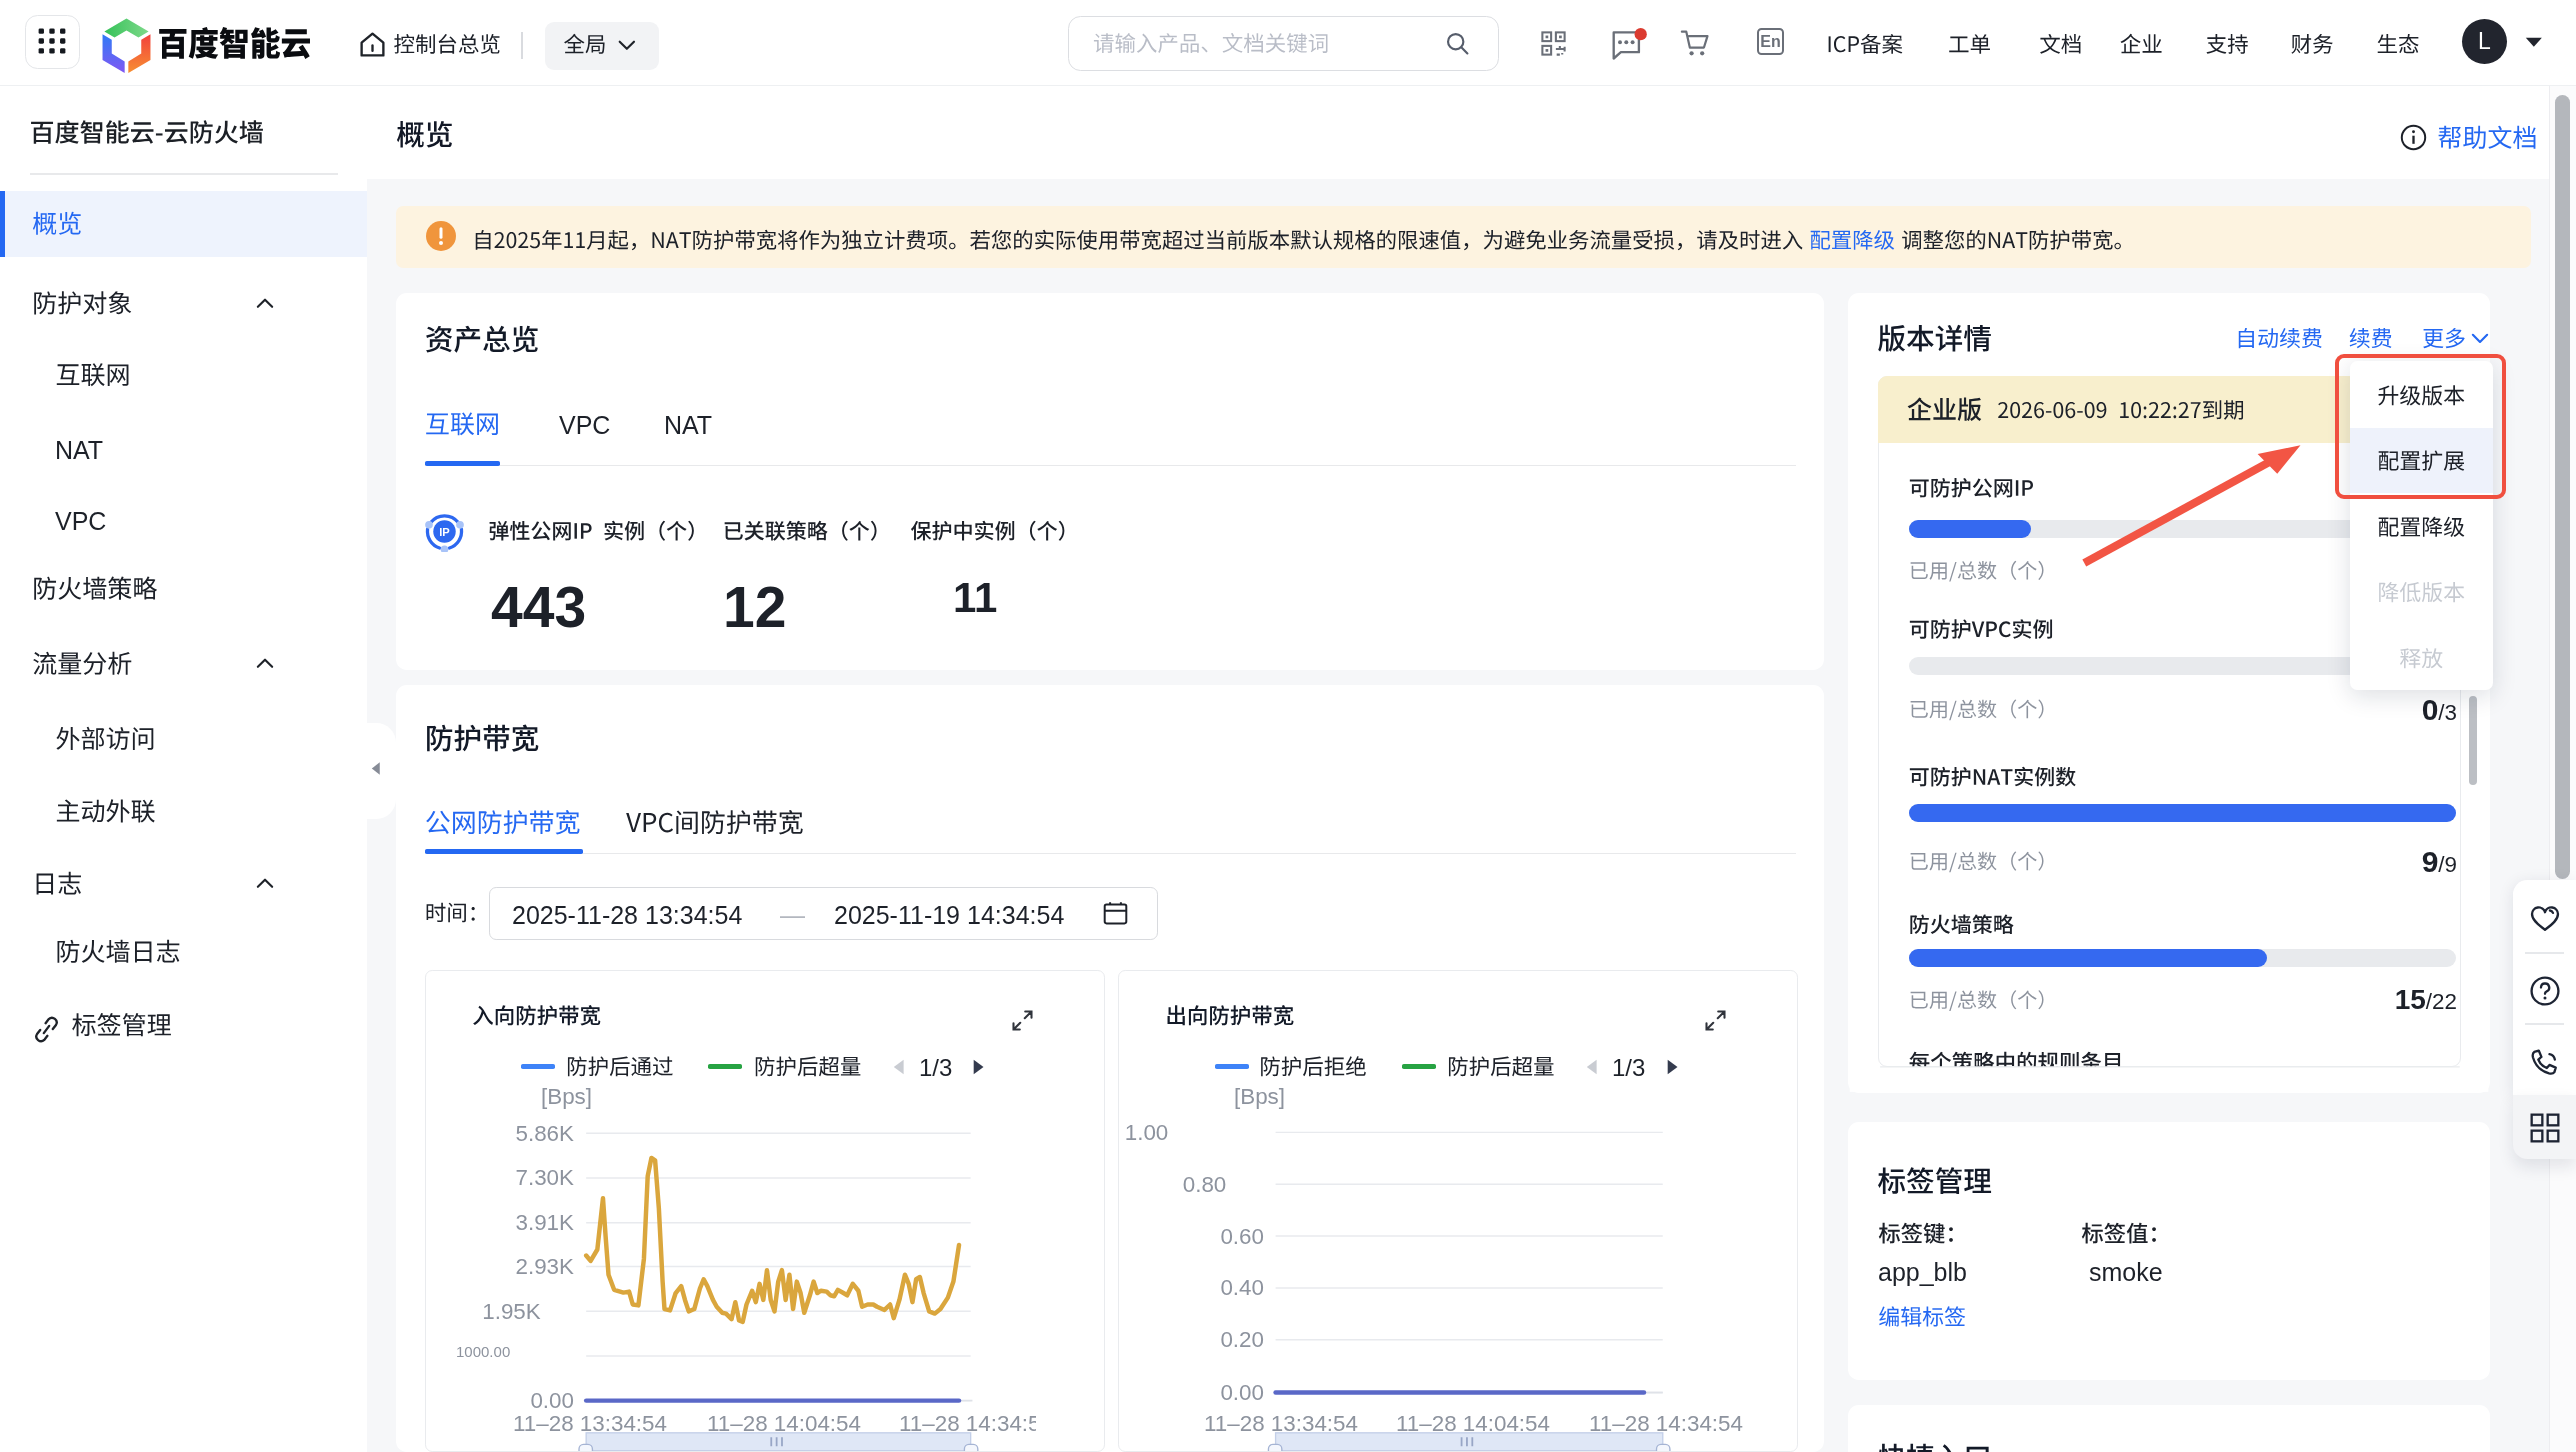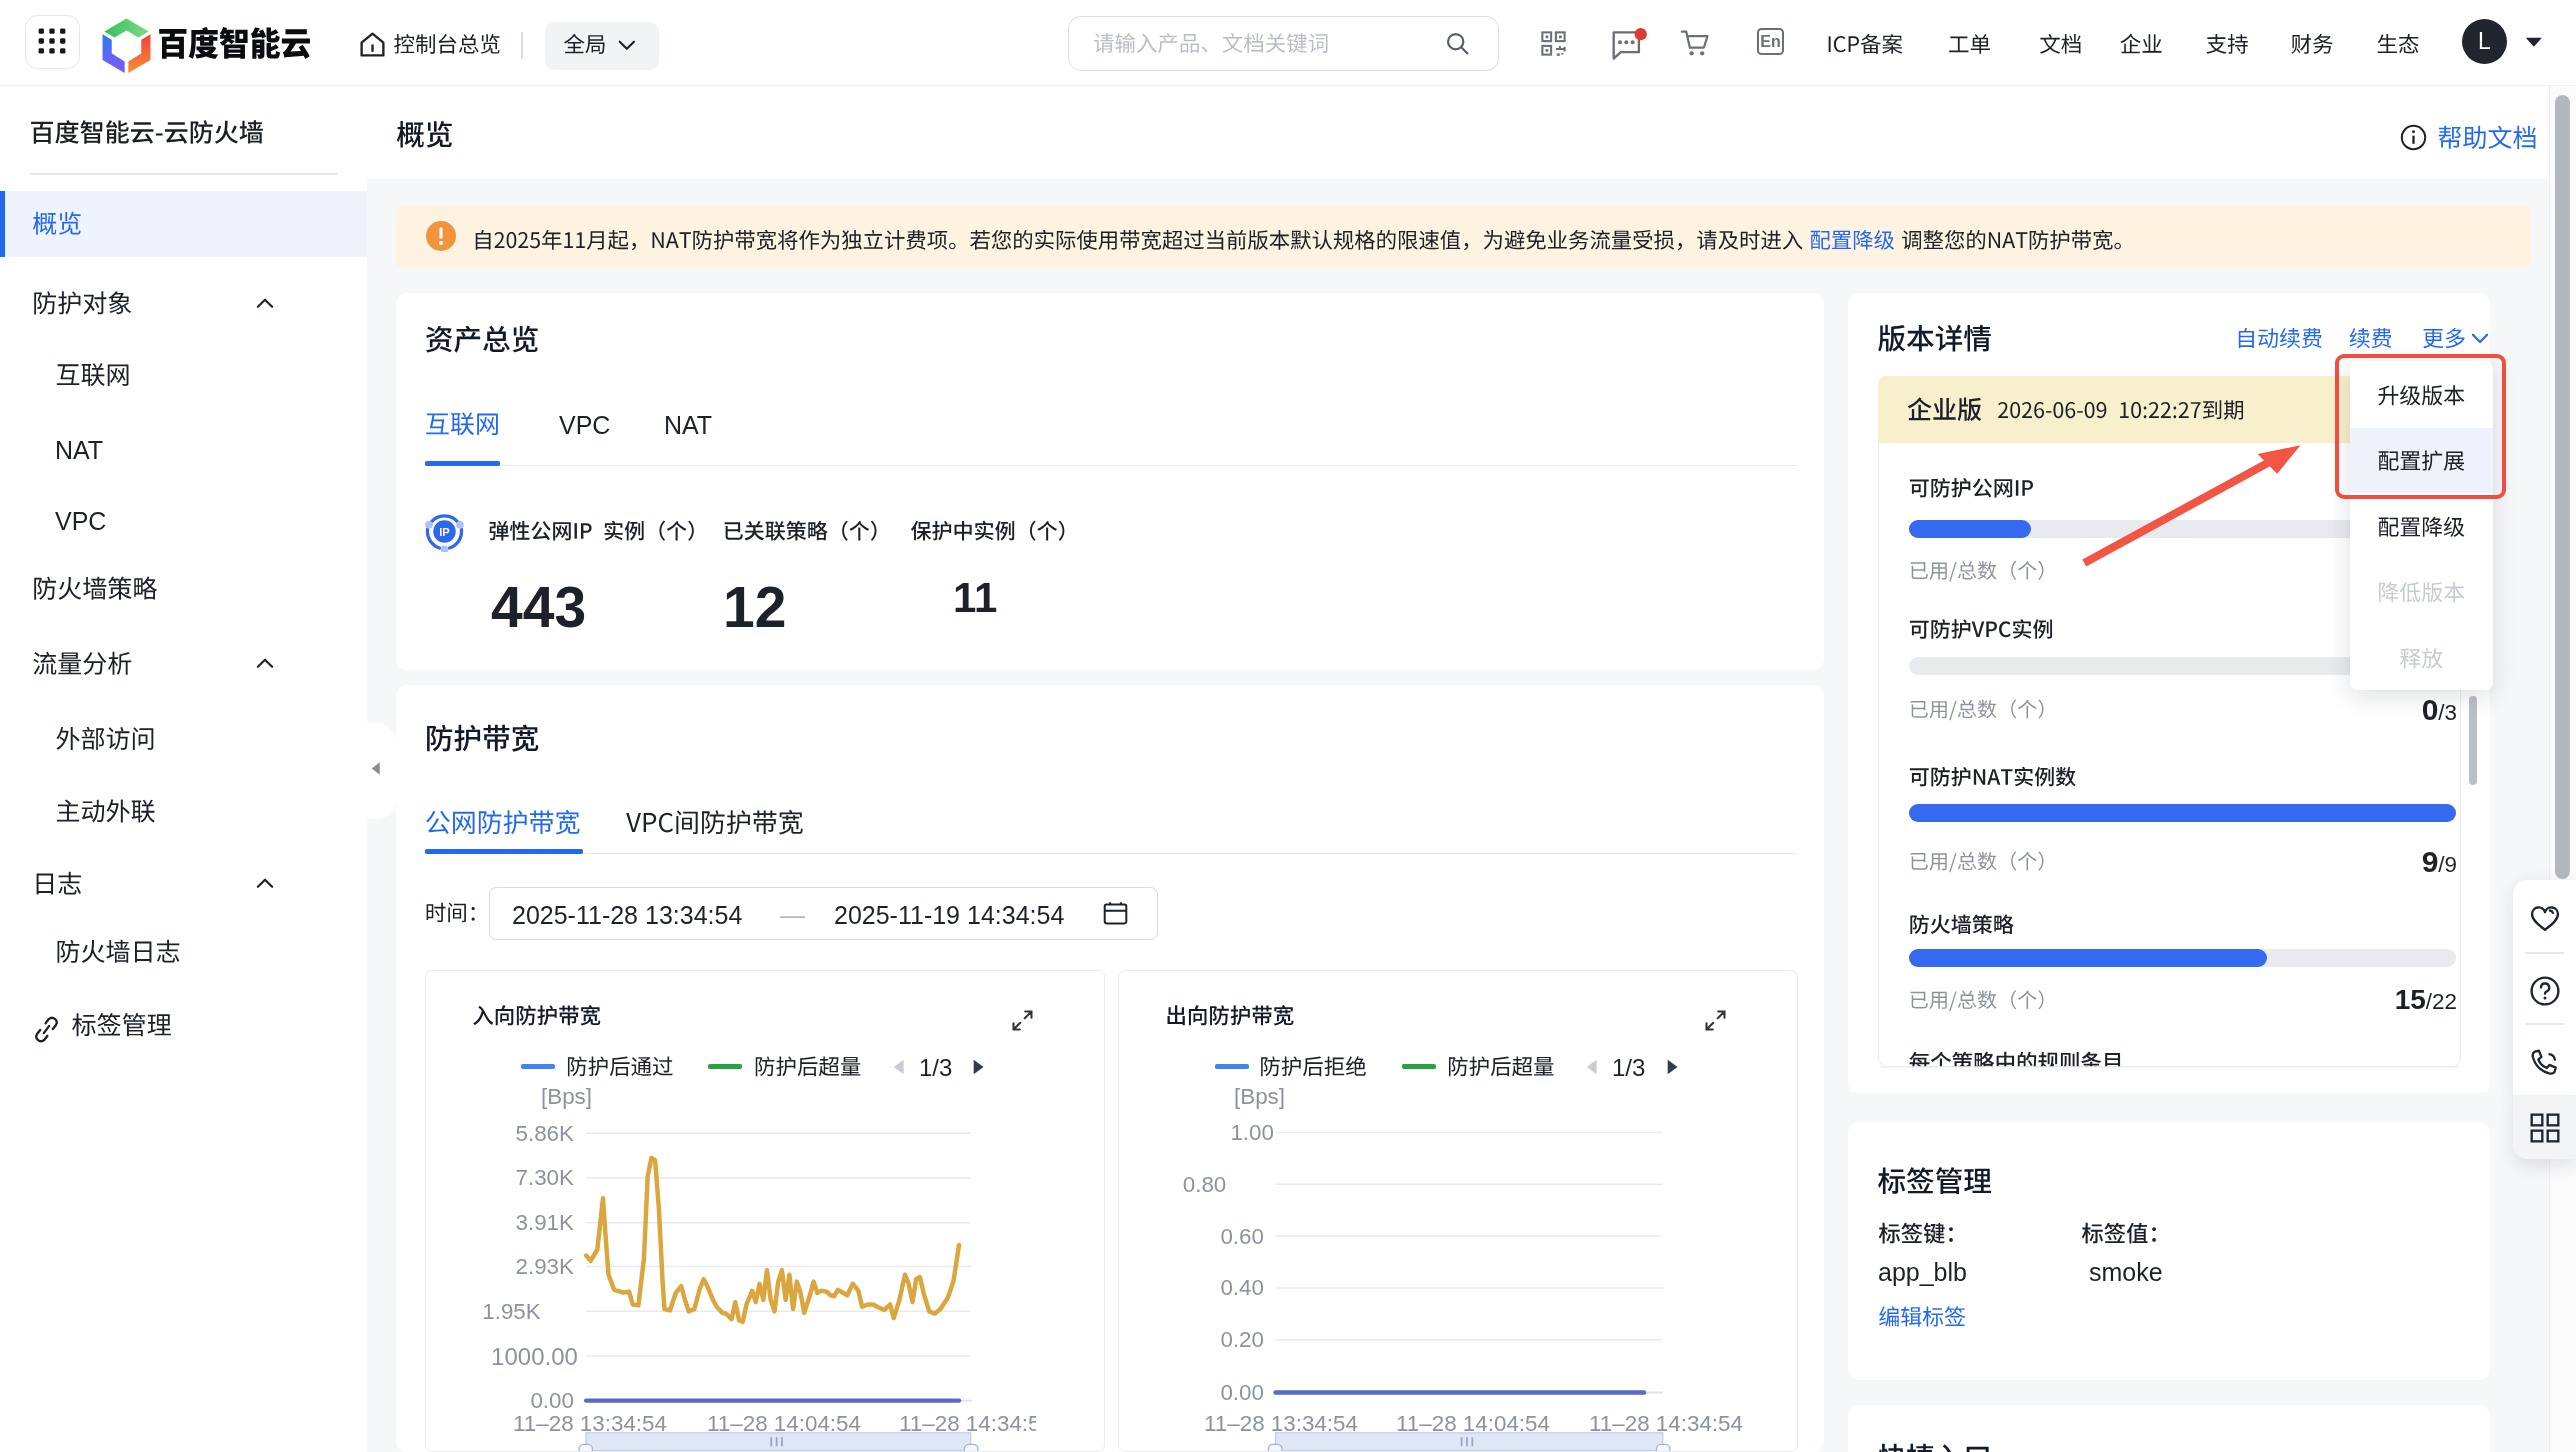--- a/index.html
+++ b/index.html
@@ -440,21 +440,21 @@
       </g>
     <rect x="170" y="13" width="15" height="28" rx="5" fill="#f4f7fd" stroke="#a5b4d4" stroke-width="1.5"></rect>
     <rect x="601" y="13" width="15" height="28" rx="5" fill="#f4f7fd" stroke="#a5b4d4" stroke-width="1.5"></rect>
   </g>
 </svg>
 <div class="txt gray" style="left:449px;top:1121px;width:125px;text-align:right;font-size:22.4px;z-index:2">5.86K</div>
 <div class="txt gray" style="left:449px;top:1165px;width:125px;text-align:right;font-size:22.4px;z-index:2">7.30K</div>
 <div class="txt gray" style="left:449px;top:1210px;width:125px;text-align:right;font-size:22.4px;z-index:2">3.91K</div>
 <div class="txt gray" style="left:449px;top:1254px;width:125px;text-align:right;font-size:22.4px;z-index:2">2.93K</div>
 <div class="txt gray" style="left:449px;top:1299px;width:125px;text-align:center;font-size:22.4px;z-index:2">1.95K</div>
-<div class="txt gray" style="left:472px;top:1343px;width:125px;text-align:center;font-size:24px;z-index:2">1000.00</div>
+<div class="txt gray" style="left:456px;top:1343px;width:125px;text-align:left;font-size:15px;z-index:2">1000.00</div>
 <div class="txt gray" style="left:449px;top:1388px;width:125px;text-align:right;font-size:22.4px;z-index:2">0.00</div>
 <div class="txt gray" style="left:513px;top:1411px;font-size:22.4px;z-index:2">11–28 13:34:54</div>
 <div class="txt gray" style="left:707px;top:1411px;font-size:22.4px;z-index:2">11–28 14:04:54</div>
 <div class="txt gray" style="left:899px;top:1411px;font-size:22.4px;z-index:2;width:137px;overflow:hidden">11–28 14:34:54</div>
 
 <svg class="abs" style="left:1702px;top:1007px;z-index:2" width="27" height="27" viewBox="0 0 30 30" fill="none" stroke="#30343c" stroke-width="2.3">
   <path d="M18 5 h7 v7 M25 5 L17.5 12.5 M12 25 H5 v-7 M5 25 L12.5 17.5" stroke-linecap="round"></path>
 </svg>
 <div class="abs" style="left:1215px;top:1064px;width:34px;height:4.5px;background:#3e83f8;border-radius:1.8px;z-index:2"></div>
 <div class="abs" style="left:1402px;top:1064px;width:34px;height:4.5px;background:#27a343;border-radius:1.8px;z-index:2"></div>
@@ -479,21 +479,21 @@
     <path d="M174 470 H586" stroke="#5a68c7" stroke-width="5" stroke-linecap="round"></path>
   <g transform="translate(0 515)">
     <rect x="174" y="0" width="433" height="20" fill="#dfe7f6" stroke="#c3cfe8" stroke-width="1.5"></rect>
     <g stroke="#98a6c6" stroke-width="2">
         <path d="M382 5 v10 M388 5 v10 M394 5 v10"></path>
       </g>
     <rect x="166" y="13" width="15" height="28" rx="5" fill="#f4f7fd" stroke="#a5b4d4" stroke-width="1.5"></rect>
     <rect x="600" y="13" width="15" height="28" rx="5" fill="#f4f7fd" stroke="#a5b4d4" stroke-width="1.5"></rect>
   </g>
 </svg>
-<div class="txt gray" style="left:1155px;top:1120px;width:119px;text-align:right;font-size:22.4px;z-index:2">1.00</div>
+<div class="txt gray" style="left:1087px;top:1120px;width:119px;text-align:center;font-size:22.4px;z-index:2">1.00</div>
 <div class="txt gray" style="left:1145px;top:1172px;width:119px;text-align:center;font-size:22.4px;z-index:2">0.80</div>
 <div class="txt gray" style="left:1145px;top:1224px;width:119px;text-align:right;font-size:22.4px;z-index:2">0.60</div>
 <div class="txt gray" style="left:1145px;top:1275px;width:119px;text-align:right;font-size:22.4px;z-index:2">0.40</div>
 <div class="txt gray" style="left:1145px;top:1327px;width:119px;text-align:right;font-size:22.4px;z-index:2">0.20</div>
 <div class="txt gray" style="left:1145px;top:1380px;width:119px;text-align:right;font-size:22.4px;z-index:2">0.00</div>
 <div class="txt gray" style="left:1204px;top:1411px;font-size:22.4px;z-index:2">11–28 13:34:54</div>
 <div class="txt gray" style="left:1396px;top:1411px;font-size:22.4px;z-index:2">11–28 14:04:54</div>
 <div class="txt gray" style="left:1589px;top:1411px;font-size:22.4px;z-index:2">11–28 14:34:54</div>
 
 <div class="card" style="left:1848px;top:293px;width:642px;height:800px;z-index:1"></div>

